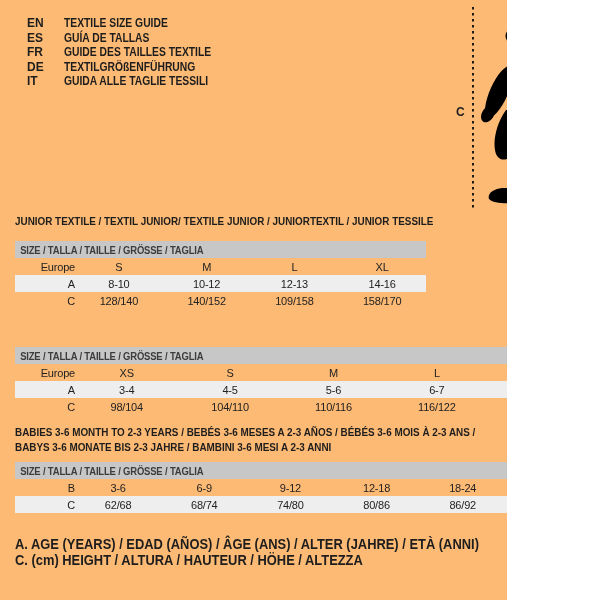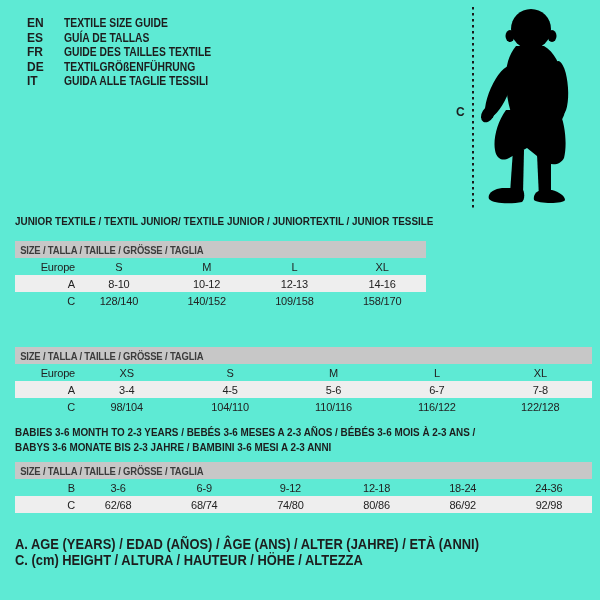--- a/index.html
+++ b/index.html
@@ -1,17 +1,17 @@
 <!DOCTYPE html>
 <html><head>
 <meta charset="utf-8">
 <style>
   html,body{margin:0;padding:0;background:#fff;}
   #page{
-    position:relative;width:600px;height:600px;background:#5eead4;
+    position:relative;width:507px;height:600px;background:#fdba74;
     font-family:"Liberation Sans", sans-serif;color:#1d1d1d;overflow:hidden;
   }
   .abs{position:absolute;}
 
   
   .cond{display:inline-block;transform:scaleX(.86);transform-origin:0 50%;white-space:nowrap;font-weight:bold;}
 
   
   .lang-row{display:flex;line-height:14.6px;font-size:12px;}
   .lang-code{width:37px;font-weight:bold;}

